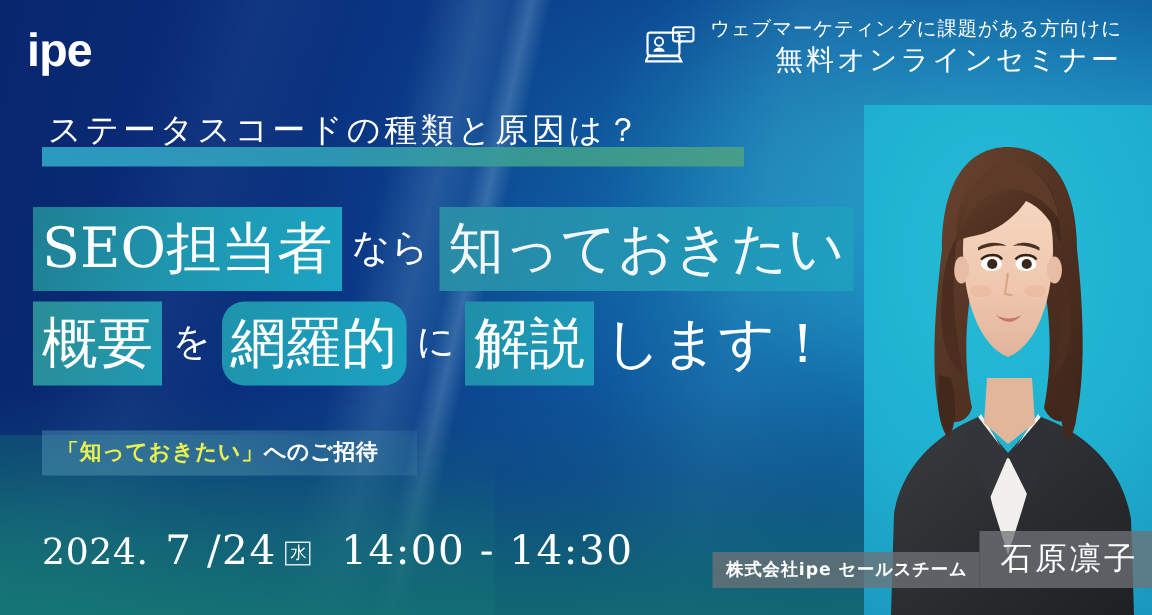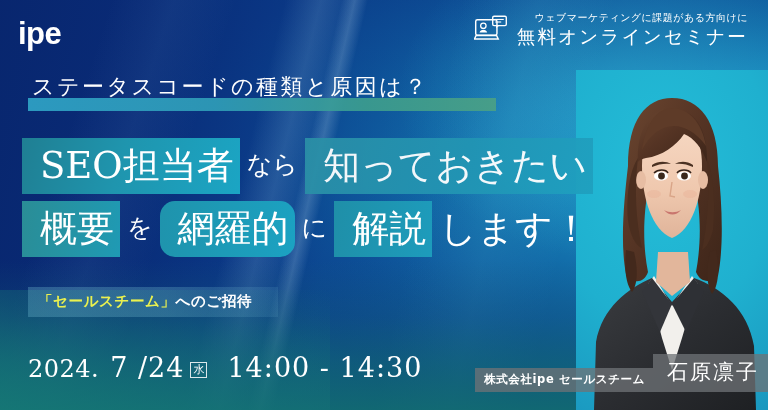--- a/index.html
+++ b/index.html
@@ -77,21 +77,21 @@
 
   
   .seminar-badge {
     position: absolute; right: 20px; top: 12px;
     display: flex; align-items: center; gap: 9px;
     color: #ffffff;
   }
   .seminar-icon { width: 34px; height: 30px; flex: 0 0 auto; }
   .seminar-text { display: flex; flex-direction: column; align-items: flex-end; }
   .seminar-small {
-    font-size: 10px; letter-spacing: 0.5px; line-height: 1.2;
+    font-size: 13px; letter-spacing: 0.5px; line-height: 1.2;
     font-family: "DejaVu Sans", sans-serif;
     white-space: nowrap;
   }
   .seminar-big {
     font-size: 18.5px; letter-spacing: 2.2px; line-height: 1.25;
     font-family: "DejaVu Sans", sans-serif;
     white-space: nowrap; margin-top: 1px;
   }
 
   
@@ -122,21 +122,21 @@
     font-family: "DejaVu Serif", "Liberation Serif", serif;
     color: #ffffff;
   }
   .hl-line + .hl-line { margin-top: 7px; }
   .hl-box, .hl-plain {
     display: inline-block;
     line-height: 1.0;
   }
   .hl-box {
     font-size: 37px;
-    padding: 9px 6px 10px 18px;
+    padding: 9px 6px 10px 6px;
   }
   .hl-plain {
     font-size: 37px;
     padding: 9px 7px 10px 7px;
   }
   .hl-small {
     font-size: 25px;
     padding: 9px 7px 13px 7px;
   }
   .box-a { background: linear-gradient(105deg, #1f7f93 0%, #1f95ae 45%, #1ba5c4 100%); }
@@ -329,21 +329,21 @@
       <span class="hl-box box-c">概要</span>
       <span class="hl-small">を</span>
       <span class="hl-box box-d">網羅的</span>
       <span class="hl-small">に</span>
       <span class="hl-box box-e">解説</span>
       <span class="hl-plain">します！</span>
     </div>
   </div>
 
   <div class="invite">
-    <span class="hi">「セールスチーム」</span><span>へのご招待</span>
+    <span class="hi">「知っておきたい」</span><span>へのご招待</span>
   </div>
 
   <div class="datetime">
     <span class="dt-year">2024.</span>
     <span class="dt-date">7 /24</span>
     <span class="dt-dow">水</span>
     <span class="dt-time">14:00 - 14:30</span>
   </div>
 
   <div class="nameplate">

